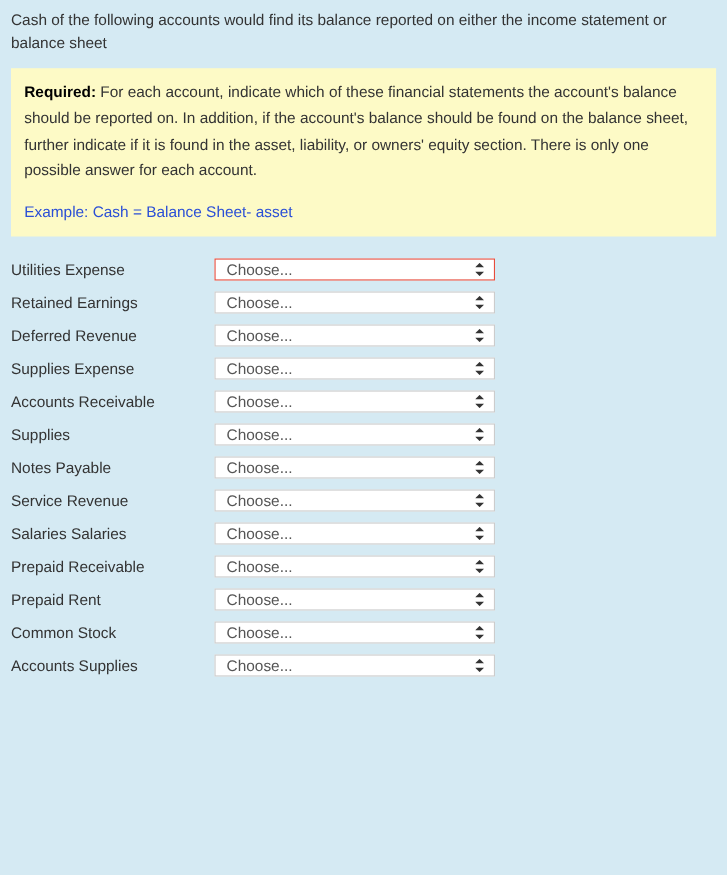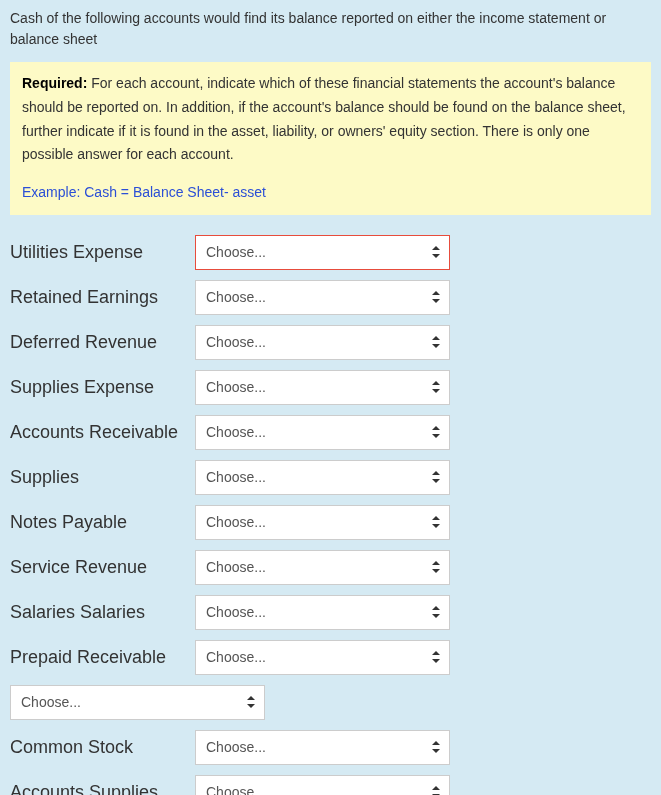--- a/index.html
+++ b/index.html
@@ -40,29 +40,29 @@
       display: block;
     }
     .account-row {
       display: flex;
       align-items: center;
       margin-bottom: 10px;
     }
     .account-label {
       width: 185px;
       color: #333;
-      font-size: 18px;
+      font-size: 14px;
     }
     .select-wrapper {
       position: relative;
       width: 255px;
     }
     .select-box {
       width: 100%;
-      height: 35px;
+      height: 20px;
       background-color: #fff;
       border: 1px solid #ccc;
       padding: 0 30px 0 10px;
       font-size: 14px;
       color: #555;
       display: flex;
       align-items: center;
       cursor: pointer;
     }
     .select-box.highlighted {
@@ -204,20 +204,21 @@
         <div class="select-box">Choose...</div>
         <div class="select-arrows">
           <svg width="8" height="12" viewBox="0 0 8 12">
             <path d="M4 0 L8 4 L0 4 Z" fill="#333"></path>
             <path d="M0 8 L8 8 L4 12 Z" fill="#333"></path>
           </svg>
         </div>
       </div>
     </div>
     <div class="account-row">
+      <div class="account-label">Prepaid Rent</div>
       <div class="select-wrapper">
         <div class="select-box">Choose...</div>
         <div class="select-arrows">
           <svg width="8" height="12" viewBox="0 0 8 12">
             <path d="M4 0 L8 4 L0 4 Z" fill="#333"></path>
             <path d="M0 8 L8 8 L4 12 Z" fill="#333"></path>
           </svg>
         </div>
       </div>
     </div>

